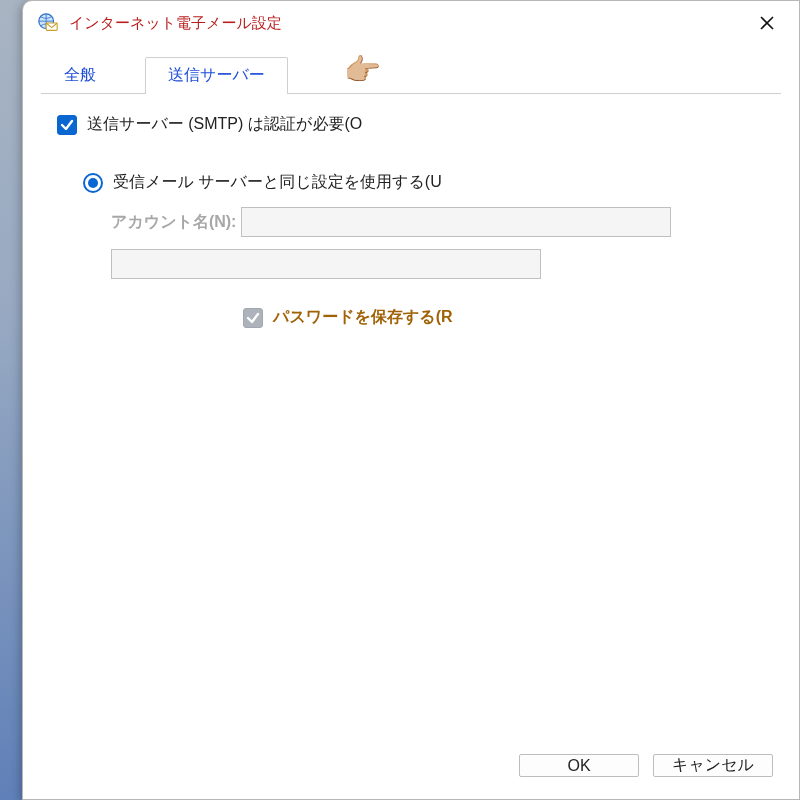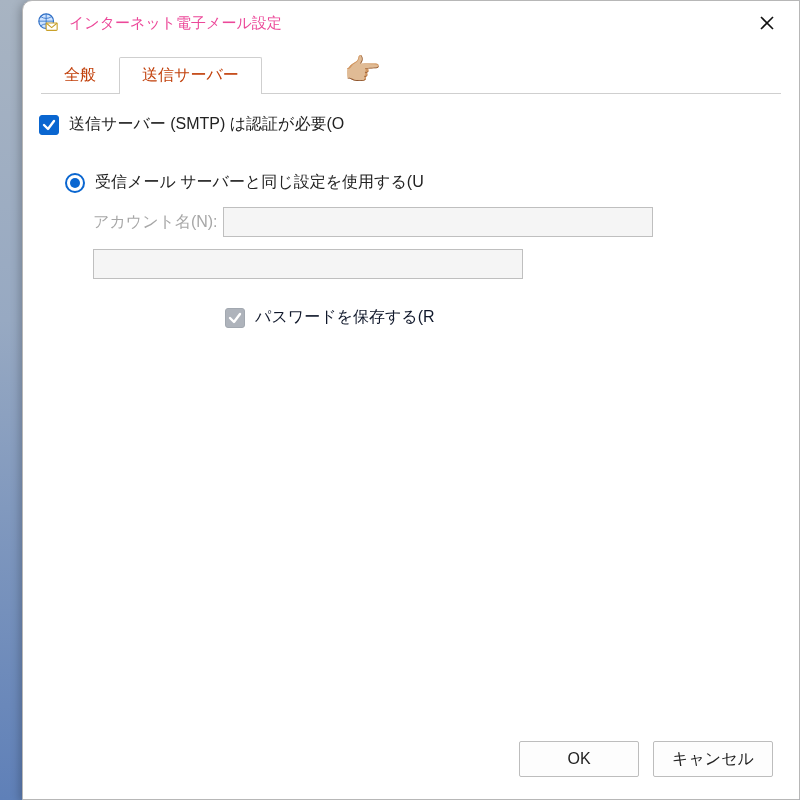--- a/index.html
+++ b/index.html
@@ -28,92 +28,93 @@
       box-shadow: -2px 2px 10px rgba(0,0,0,0.25);
       z-index: 1;
       display: flex; flex-direction: column;
     }
     .titlebar {
       display: flex; align-items: center;
       height: 44px;
       padding: 0 10px 0 14px;
     }
     .titlebar .app-icon { width: 22px; height: 22px; margin-right: 10px; flex: 0 0 auto; }
-    .titlebar .title { font-size: 15px; color: #ec4899; flex: 1 1 auto; }
+    .titlebar .title { font-size: 15px; color: #b91c1c; flex: 1 1 auto; }
     .titlebar .close { width: 44px; height: 36px; display: flex; align-items: center; justify-content: center; }
     .titlebar .close svg { width: 14px; height: 14px; }
 
     .tabs {
       display: flex; align-items: flex-end;
       margin: 12px 18px 0 18px;
       border-bottom: 1px solid #cfcfcf;
       position: relative;
     }
     .tab {
       padding: 7px 22px 8px 22px;
       font-size: 16px;
-      color: #c2410c;
+      color: #1d4ed8;
       border: 1px solid transparent;
       border-bottom: none;
       border-top-left-radius: 2px; border-top-right-radius: 2px;
       margin-bottom: -1px;
       background: transparent;
       position: relative;
     }
     .tab.active {
       border-color: #cfcfcf;
       background: #ffffff;
       z-index: 2;
+      margin-left: 26px;
     }
     .tab.highlight-box {
       outline: 3px solid #d6261c;
       outline-offset: -4px;
     }
     .pointer-hand {
       position: absolute;
       left: 304px; top: -5px;
       font-size: 30px;
       pointer-events: none;
       transform: scaleX(-1);
     }
 
     .content {
       flex: 1 1 auto;
-      padding: 20px 30px 10px 16px;
+      padding: 20px 30px 10px 34px;
       font-size: 16px;
       color: #222;
     }
     .row { display: flex; align-items: center; margin-bottom: 14px; }
     .chk, .rad { width: 20px; height: 20px; margin-right: 10px; flex: 0 0 auto; border: 1px solid #888; border-radius: 3px; background: #fff; display: flex; align-items: center; justify-content: center; }
     .chk.checked { background: #0a66d0; border-color: #0a66d0; }
     .chk.checked svg { display: block; }
     .chk svg { display: none; width: 14px; height: 14px; }
     .chk.disabled { background: #e5e5e5; border-color: #c6c6c6; }
     .chk.disabled.checked { background: #aeb3bb; border-color: #a2a8b0; }
     .rad { border-radius: 50%; }
     .rad .dot { width: 10px; height: 10px; border-radius: 50%; background: #0a66d0; display: none; }
     .rad.selected { border-color: #0a66d0; border-width: 2px; }
     .rad.selected .dot { display: block; }
     .indent1 { margin-left: 26px; margin-top: 37px; }
-    .indent2 { margin-left: 54px; }
+    .indent2 { margin-left: 54px; font-weight: bold; }
     .sub-row { display: flex; align-items: center; margin-bottom: 12px; }
     .sub-label { width: 130px; color: #a7a7a7; text-align: left; font-size: 16px; }
     .sub-input {
       flex: 1 1 auto; height: 30px;
       border: 1px solid #bfbfbf; background: #f5f5f5;
       max-width: 430px;
     }
-    .disabled-text { color: #0f172a; margin-top: 28px; }
+    .disabled-text { color: #a16207; margin-top: 28px; }
 
     .button-bar {
       display: flex; justify-content: flex-end; gap: 14px;
       padding: 0 26px 22px 0;
     }
     .btn {
-      min-width: 120px; height: 36px;
+      min-width: 120px; height: 23px;
       border: 1px solid #bdbdbd; background: #fdfdfd;
       display: flex; align-items: center; justify-content: center;
       font-size: 16px; color: #222;
       border-radius: 2px;
     }
   </style>
 </head>
 <body>
 
 <div class="curve"></div>

